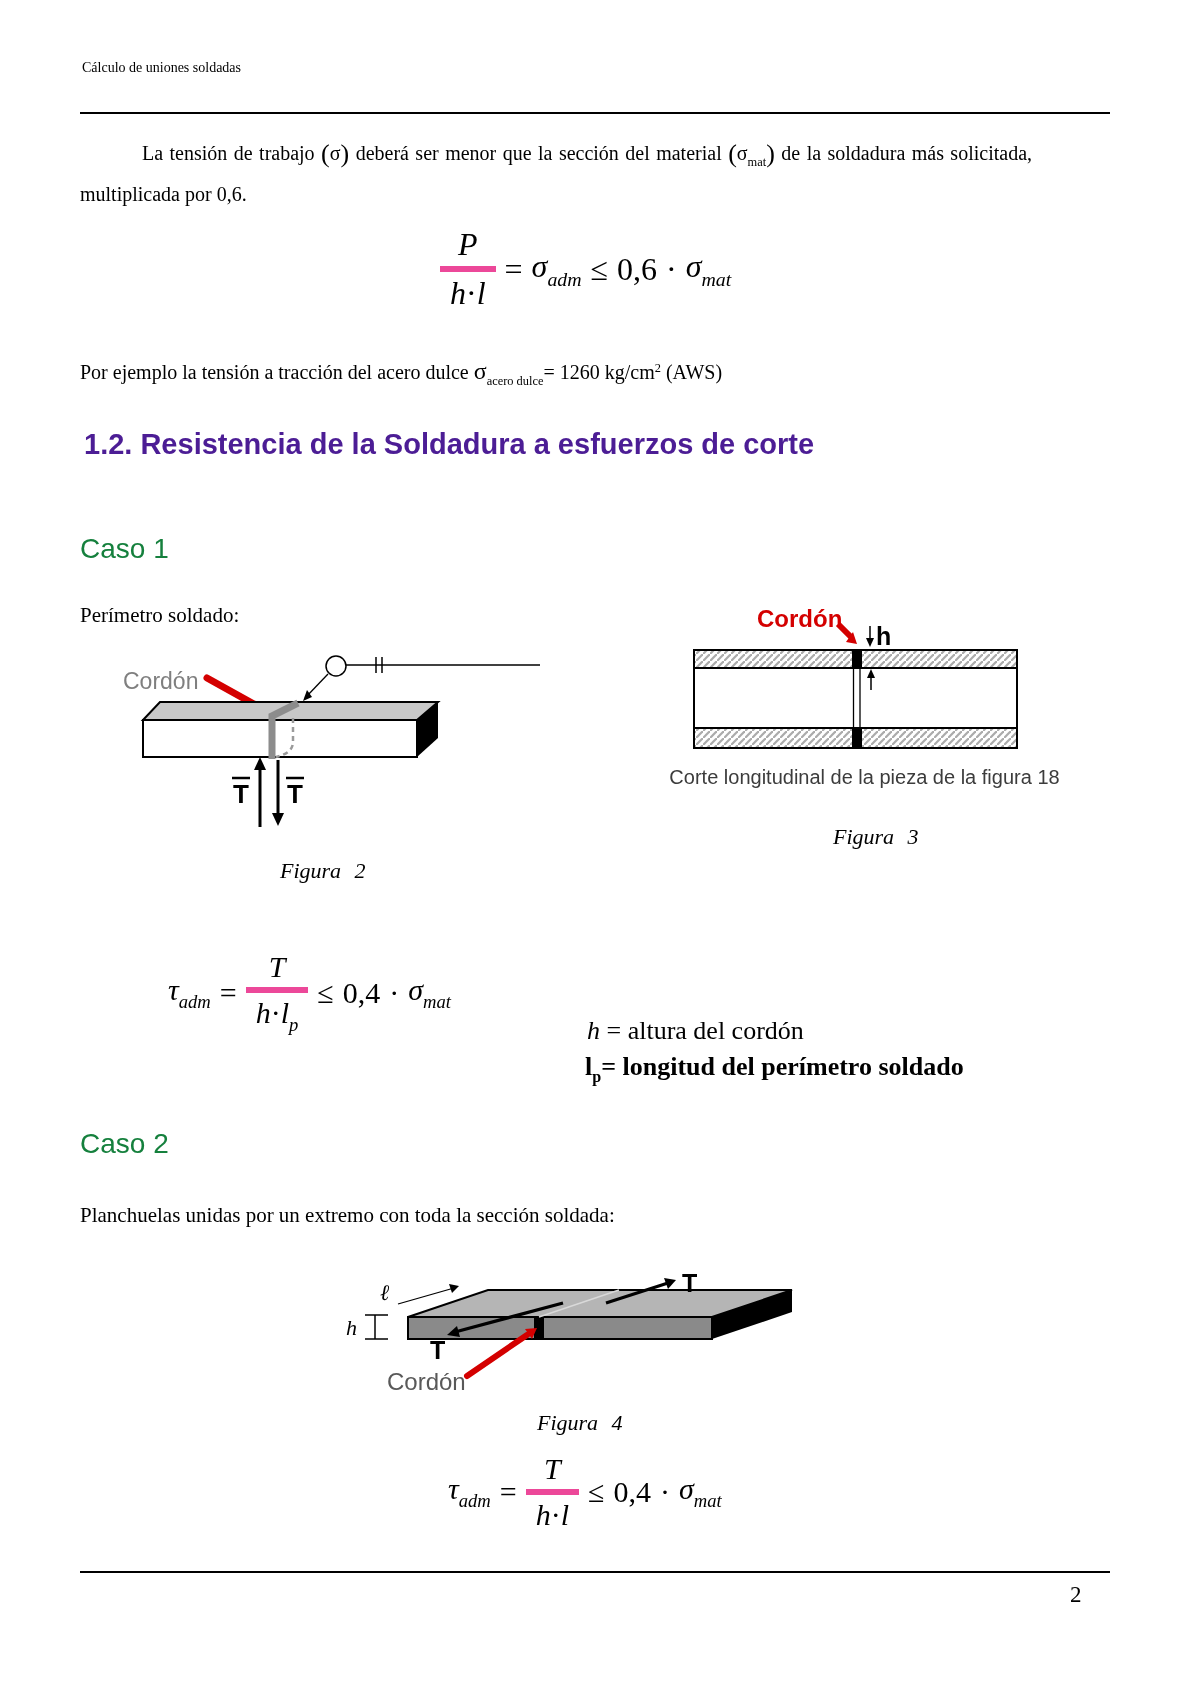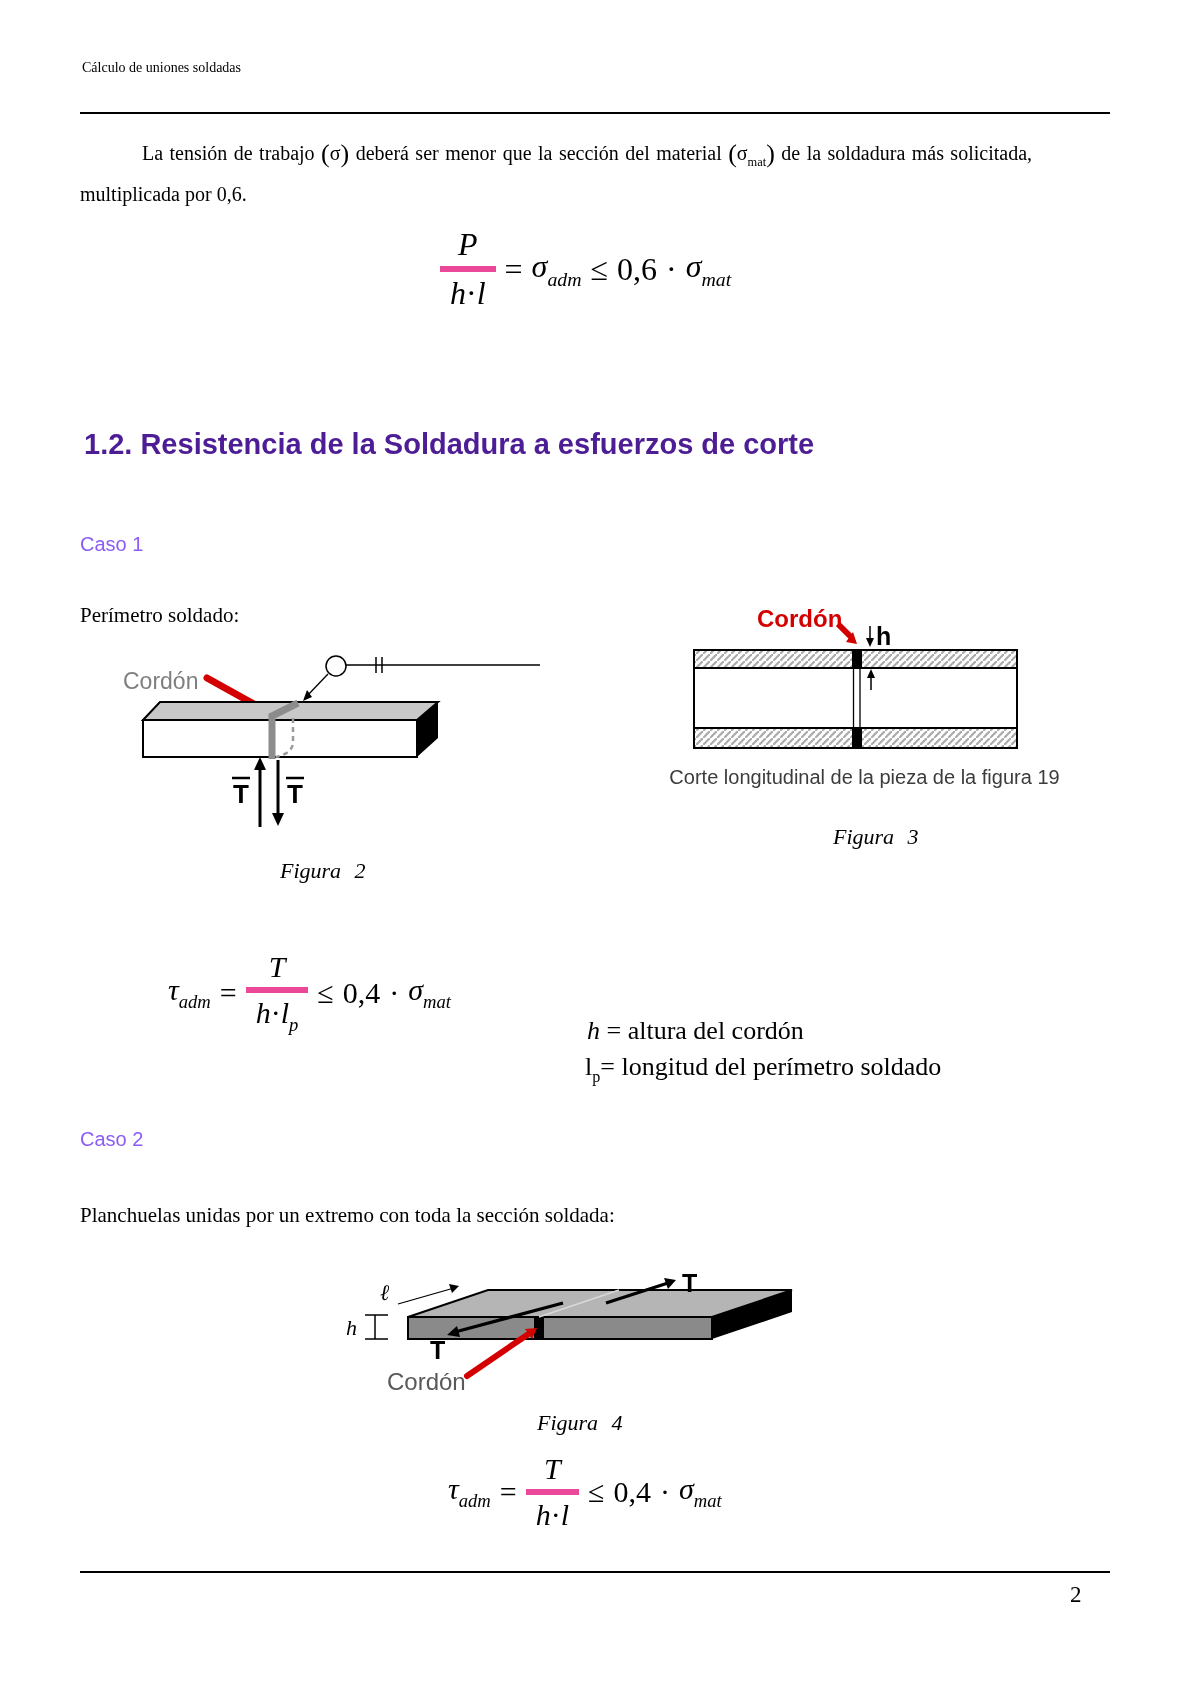--- a/index.html
+++ b/index.html
@@ -12,21 +12,21 @@
   .header-title{position:absolute;left:82px;top:60px;font-size:14px;}
   .intro{position:absolute;left:80px;top:137px;width:952px;margin:0;font-size:20px;
          line-height:32px;text-align:justify;text-indent:62px;}
   .bigparen{font-size:1.3em;line-height:0;vertical-align:-0.08em;}
   .ssub{font-size:0.62em;vertical-align:-0.45em;}
   .ssup{font-size:0.62em;vertical-align:0.55em;}
   .example{position:absolute;left:80px;top:358px;margin:0;font-size:20px;}
   .example .sigma{font-size:24px;}
   .section-heading{position:absolute;left:80px;top:424px;margin:4px;
     font-family:"Liberation Sans",sans-serif;font-weight:bold;font-size:29px;color:#4c1d95;}
-  .caso{position:absolute;font-family:"Liberation Sans",sans-serif;font-size:20px;color:#8b5cf6;}
+  .caso{position:absolute;font-family:"Liberation Sans",sans-serif;font-size:28px;color:#15803d;}
   .lead{position:absolute;font-size:21px;}
   .figcaption{position:absolute;font-style:italic;font-size:22px;word-spacing:8px;}
   .subcaption{position:absolute;font-family:"Liberation Sans",sans-serif;font-size:20px;color:#3c3c3c;}
   .formula{position:absolute;display:flex;align-items:center;font-style:italic;}
   .f1{left:440px;top:226px;font-size:32px;}
   .f2{left:168px;top:950px;font-size:30px;}
   .f3{left:448px;top:1452px;font-size:30px;}
   .frac{display:inline-flex;flex-direction:column;align-items:center;}
   .frac .num{padding:0 10px 3px;}
   .frac .den{padding:3px 10px 0;border-top:6px solid #ec4899;}
@@ -53,20 +53,21 @@
       <span class="den"><span>h</span><span class="opn">·</span><span>l</span></span>
     </span>
     <span class="op">=</span>
     <span><span>σ</span><span class="ssub">adm</span></span>
     <span class="op">≤</span>
     <span class="opn">0,6</span>
     <span class="op">·</span>
     <span><span>σ</span><span class="ssub">mat</span></span>
   </div>
 
+  <p class="example"><span>Por ejemplo la tensión a tracción del acero dulce </span><span class="sigma">σ</span><span class="ssub">acero dulce</span><span>= 1260 kg/cm</span><span class="ssup">2</span><span> (AWS)</span></p>
 
   <h1 class="section-heading">1.2. Resistencia de la Soldadura a esfuerzos de corte</h1>
 
   <div class="caso" style="left:80px;top:533px;">Caso 1</div>
   <div class="lead" style="left:80px;top:603px;">Perímetro soldado:</div>
 
   <svg class="abs" style="left:110px;top:645px;" width="440" height="195" viewBox="0 0 440 195">
     <text x="13" y="44" font-size="23" fill="#7f7f7f">Cordón</text>
     <line x1="97" y1="33" x2="162" y2="69" stroke-width="7" stroke-linecap="round" stroke="#d40000"></line>
     <polygon points="33,75 50,57 328,57 307,75" fill="#c8c8c8" stroke="#000" stroke-width="2"></polygon>
@@ -107,38 +108,38 @@
     <rect x="54" y="52" width="323" height="98" fill="#fff" stroke="#000" stroke-width="2"></rect>
     <rect x="54" y="52" width="323" height="18" fill="url(#hatch)" stroke="#000" stroke-width="2"></rect>
     <rect x="54" y="130" width="323" height="20" fill="url(#hatch)" stroke="#000" stroke-width="2"></rect>
     <rect x="212" y="51" width="10" height="20" fill="#000"></rect>
     <rect x="212" y="129" width="10" height="21" fill="#000"></rect>
     <line x1="213.5" y1="70" x2="213.5" y2="130" stroke="#000" stroke-width="1.3"></line>
     <line x1="220" y1="70" x2="220" y2="130" stroke="#000" stroke-width="1.3"></line>
     <line x1="231" y1="92" x2="231" y2="75" stroke="#000" stroke-width="1.5"></line>
     <polygon points="231,71 227,80 235,80" fill="#000"></polygon>
   </svg>
-  <div class="subcaption" style="left:642px;top:766px;width:445px;text-align:center;">Corte longitudinal de la pieza de la figura 19</div>
+  <div class="subcaption" style="left:642px;top:766px;width:445px;text-align:center;">Corte longitudinal de la pieza de la figura 18</div>
   <div class="figcaption" style="left:833px;top:824px;">Figura 3</div>
 
   <div class="formula f2">
     <span><span>τ</span><span class="ssub">adm</span></span>
     <span class="op">=</span>
     <span class="frac">
       <span class="num">T</span>
       <span class="den"><span>h</span><span class="opn">·</span><span>l</span><span class="ssub">p</span></span>
     </span>
     <span class="op">≤</span>
     <span class="opn">0,4</span>
     <span class="op">·</span>
     <span><span>σ</span><span class="ssub">mat</span></span>
   </div>
 
   <div class="legend" style="left:587px;top:1016px;"><i>h</i><span> = altura del cordón</span></div>
-  <div class="legend" style="left:585px;top:1052px;"><span>l</span><span class="ssub">p</span><span>= longitud del perímetro soldado</span></div>
+  <div class="legend" style="left:585px;top:1052px;font-weight:bold;"><span>l</span><span class="ssub">p</span><span>= longitud del perímetro soldado</span></div>
 
   <div class="caso" style="left:80px;top:1128px;">Caso 2</div>
   <div class="lead" style="left:80px;top:1203px;">Planchuelas unidas por un extremo con toda la sección soldada:</div>
 
   <svg class="abs" style="left:330px;top:1262px;" width="480" height="137" viewBox="0 0 480 137">
     <polygon points="78,55 382,55 462,28 158,28" fill="#b5b5b5" stroke="#000" stroke-width="2"></polygon>
     <rect x="78" y="55" width="304" height="22" fill="#8a8a8a" stroke="#000" stroke-width="2"></rect>
     <polygon points="382,55 462,28 462,50 382,77" fill="#000"></polygon>
     <rect x="204" y="55" width="10" height="22" fill="#000"></rect>
     <line x1="209" y1="55" x2="289" y2="28" stroke="#d9d9d9" stroke-width="1.5"></line>

